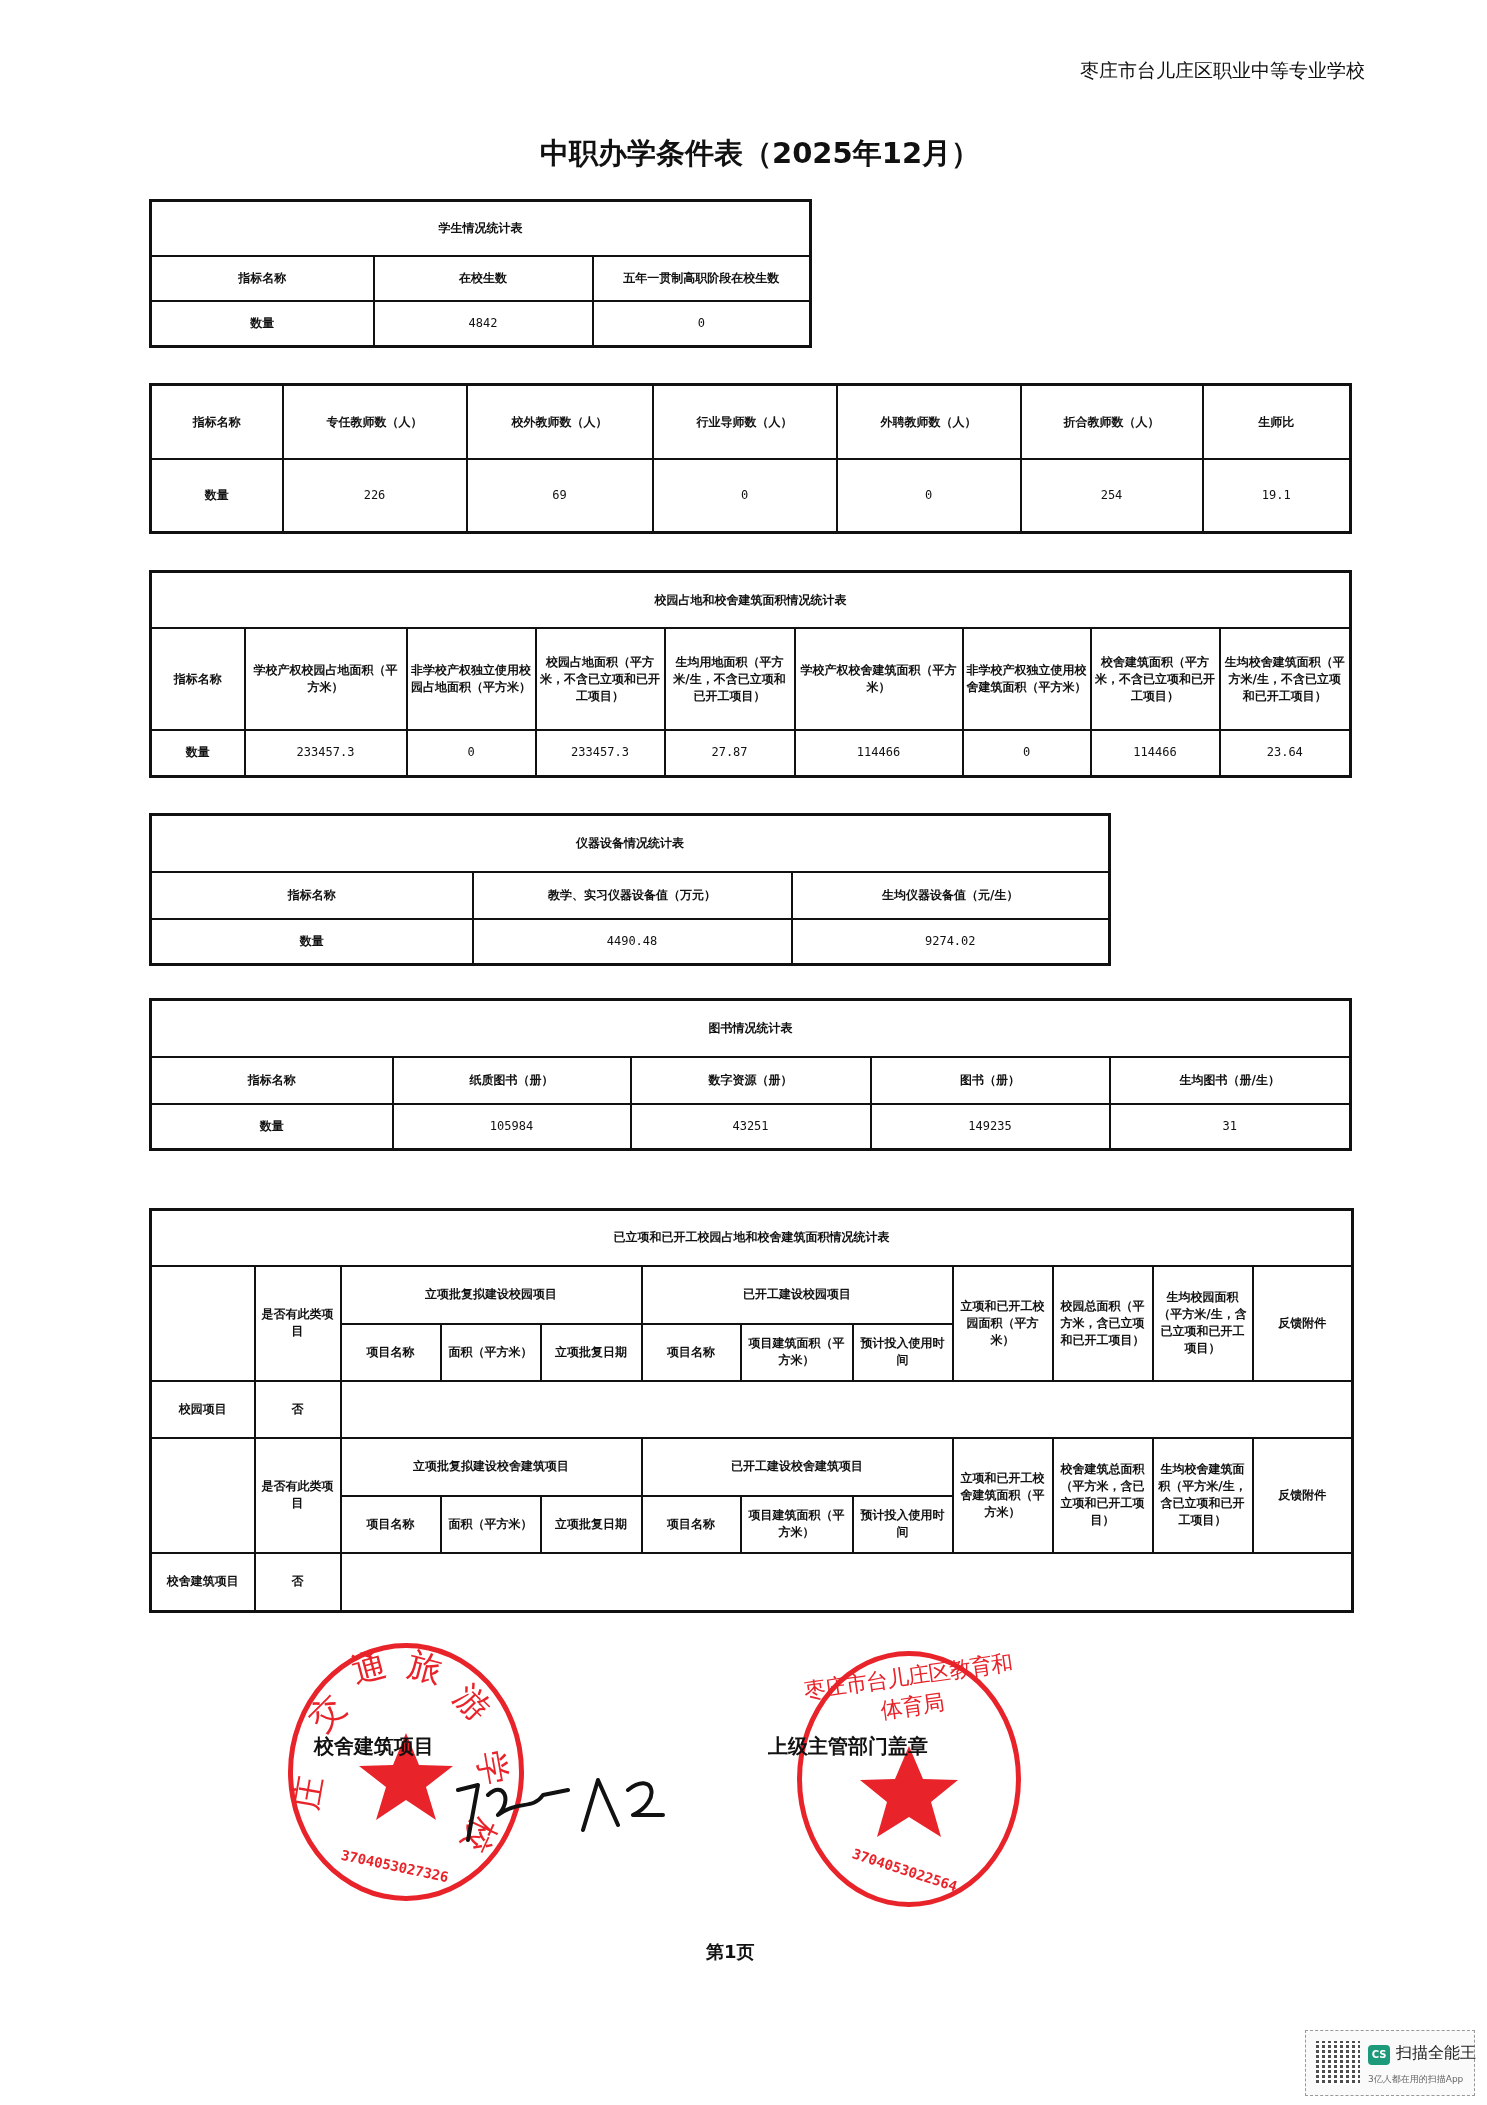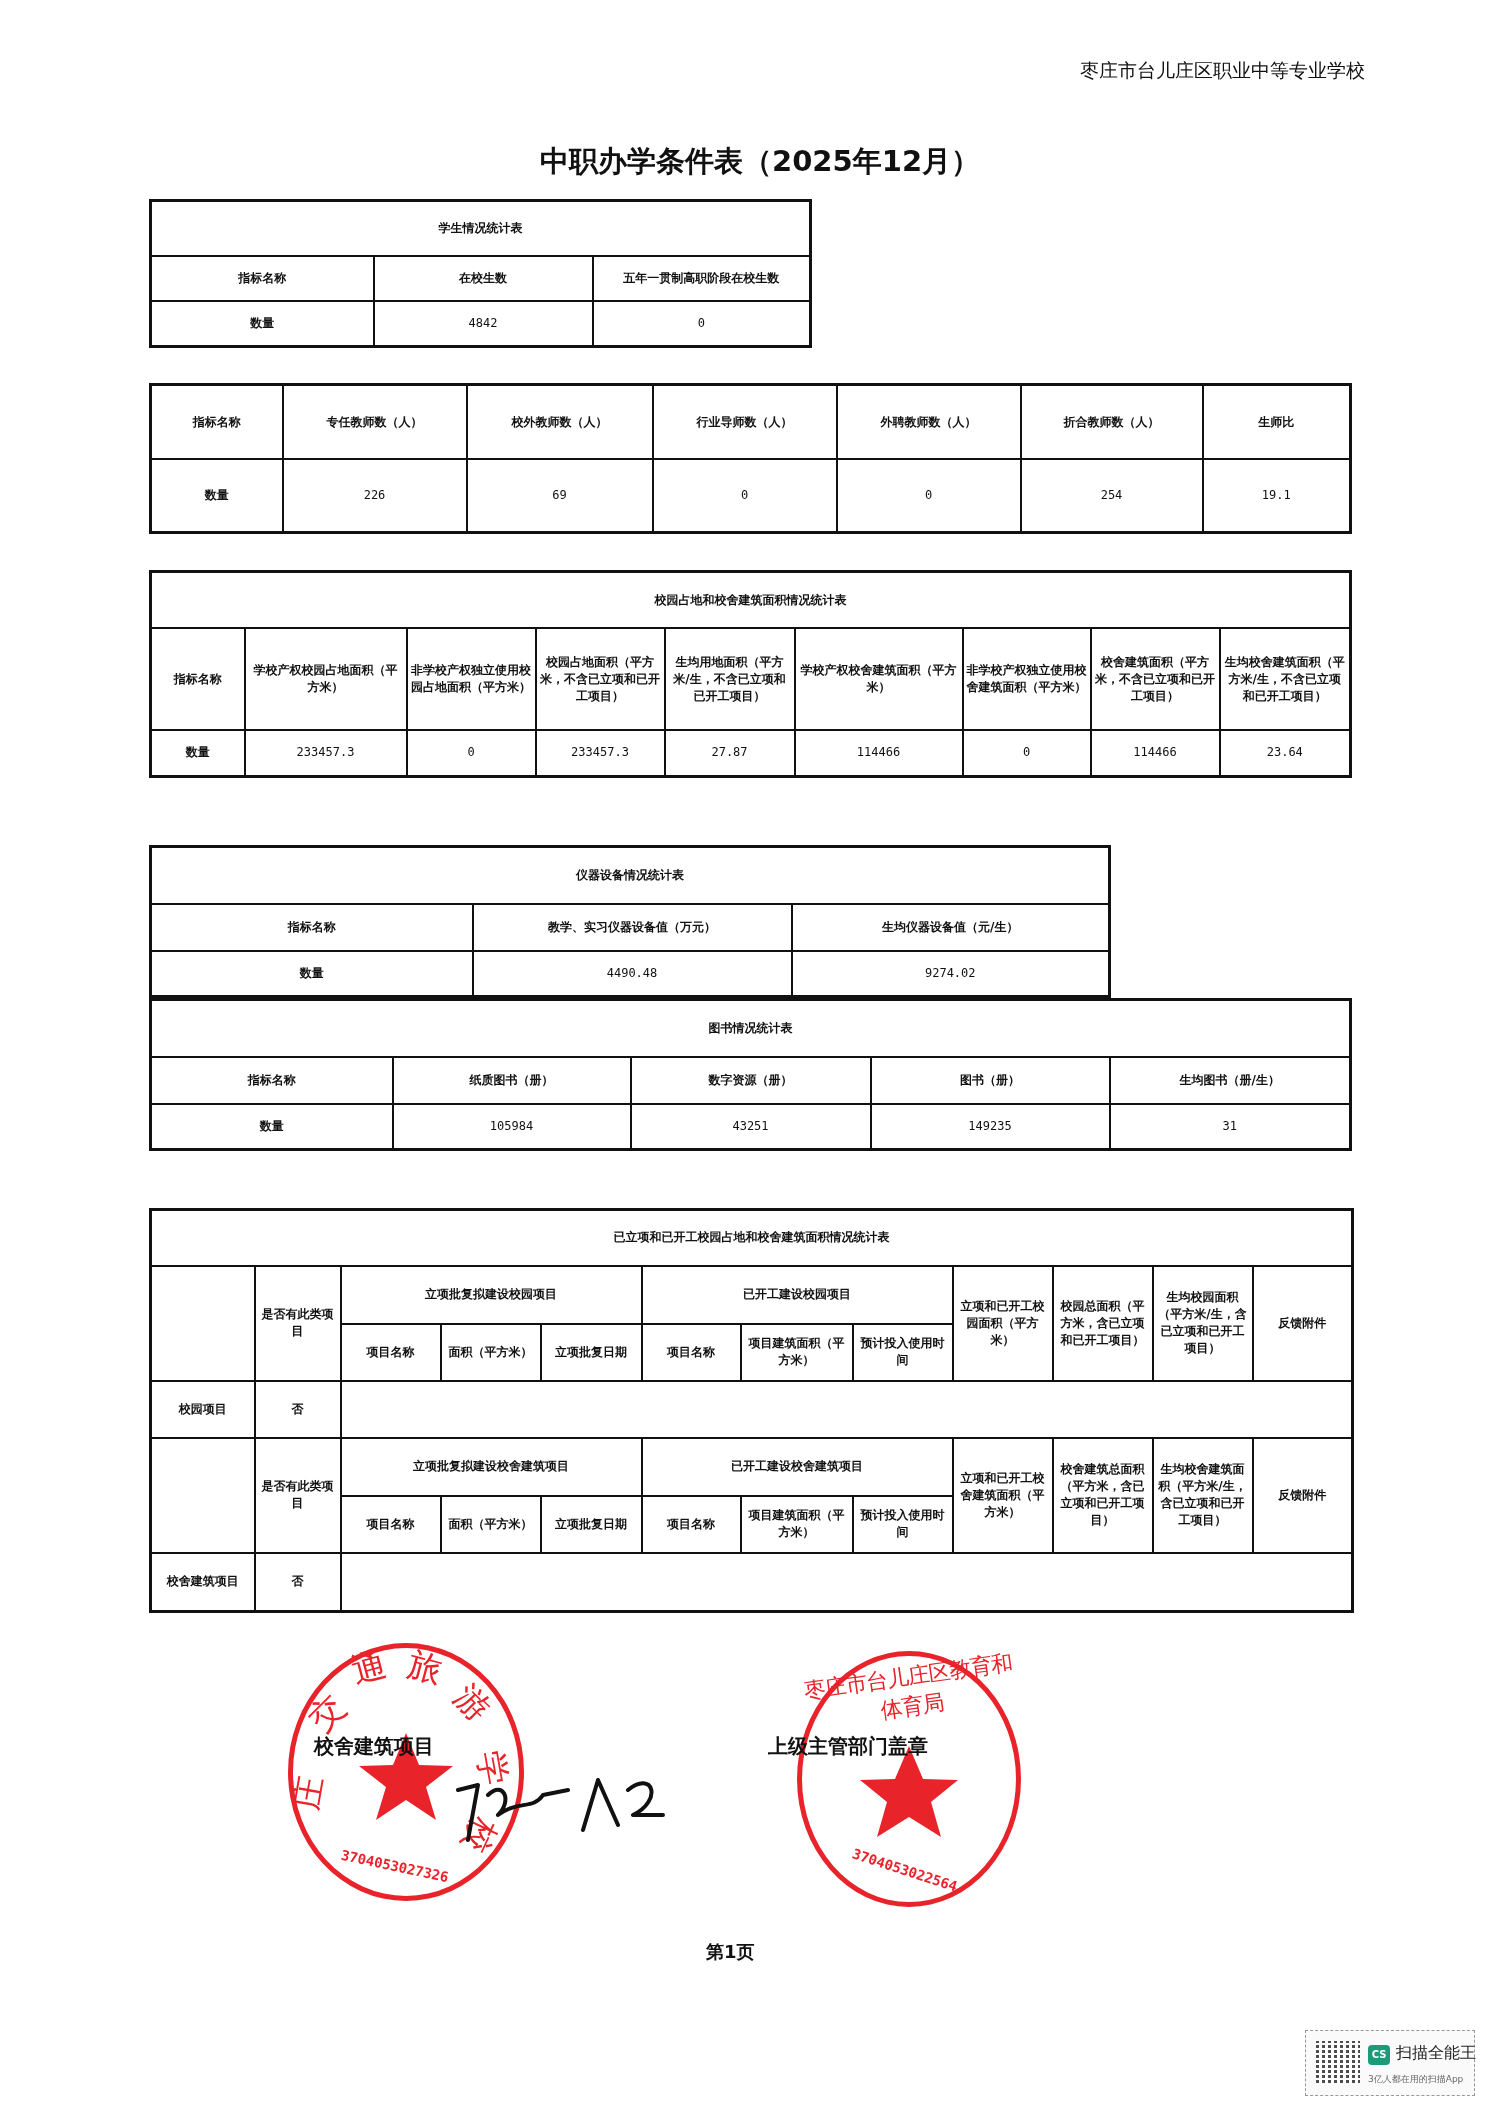--- a/index.html
+++ b/index.html
@@ -1,20 +1,20 @@
 <!DOCTYPE html>
 <html><head>
 <meta charset="utf-8">
 <style>
   html, body { margin:0; padding:0; background:#ffffff; }
   body { width:1487px; height:2105px; position:relative; overflow:hidden;
          font-family:"DejaVu Sans", "Liberation Sans", sans-serif; color:#111; }
   .abs { position:absolute; }
   .school-name { left:1080px; top:58px; font-size:19px; letter-spacing:0; white-space:nowrap; }
-  .doc-title { left:540px; top:142px; width:420px; text-align:left; font-size:29px; font-weight:bold; white-space:nowrap; }
+  .doc-title { left:540px; top:134px; width:420px; text-align:left; font-size:29px; font-weight:bold; white-space:nowrap; }
   table.grid { position:absolute; border-collapse:collapse; table-layout:fixed; }
   table.grid td { border:2px solid #111; text-align:center; vertical-align:middle;
                   font-size:12px; font-weight:bold; line-height:17px; padding:0 3px; overflow:hidden; }
   table.grid td.val { font-weight:normal; font-family:"DejaVu Sans Mono", monospace; font-size:12px; }
   table.grid td.caption { font-size:12px; }
   table.grid { border:3px solid #111; }
   .seal { position:absolute; border:5px solid #e8232a; border-radius:50%; box-sizing:border-box; }
   .seal-text { position:absolute; color:#e8232a; font-family:"DejaVu Serif", serif; font-size:34px; }
   .seal-code { position:absolute; color:#e8232a; font-family:"DejaVu Sans Mono", monospace; font-size:14px; font-weight:bold; }
   .sign-label { position:absolute; font-size:20px; font-weight:bold; white-space:nowrap; color:#111; }
@@ -125,21 +125,21 @@
     <td class="val">233457.3</td>
     <td class="val">27.87</td>
     <td class="val">114466</td>
     <td class="val">0</td>
     <td class="val">114466</td>
     <td class="val">23.64</td>
   </tr>
 </tbody>
   </table>
 
-<table class="grid" style="left:149px; top:813px; width:959px; height:152px;margin-top:32px;">
+<table class="grid" style="left:149px; top:813px; width:959px; height:152px;">
   <colgroup>
       <col style="width:322px">
       <col style="width:319px">
       <col style="width:318px">
     </colgroup>
   <tbody>
       <tr style="height:57px">
         <td colspan="3" class="caption">仪器设备情况统计表</td>
       </tr>
   <tr style="height:47px">

